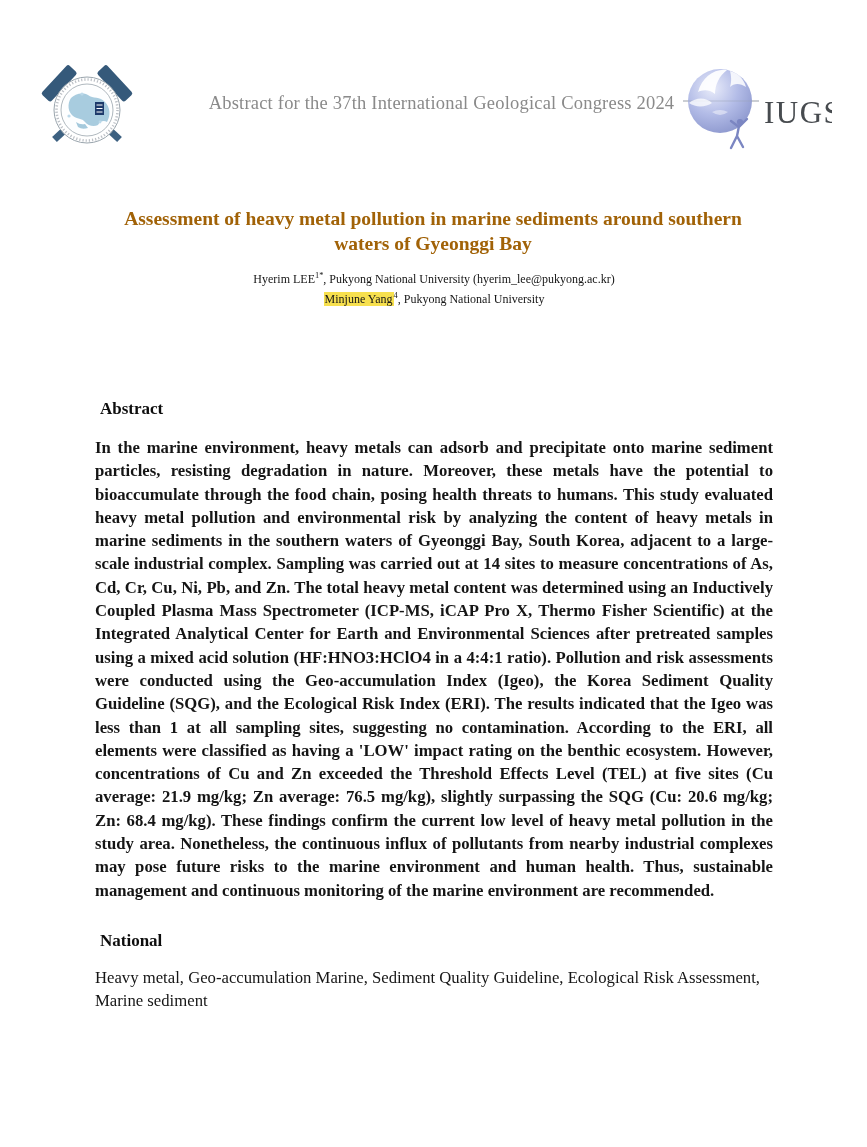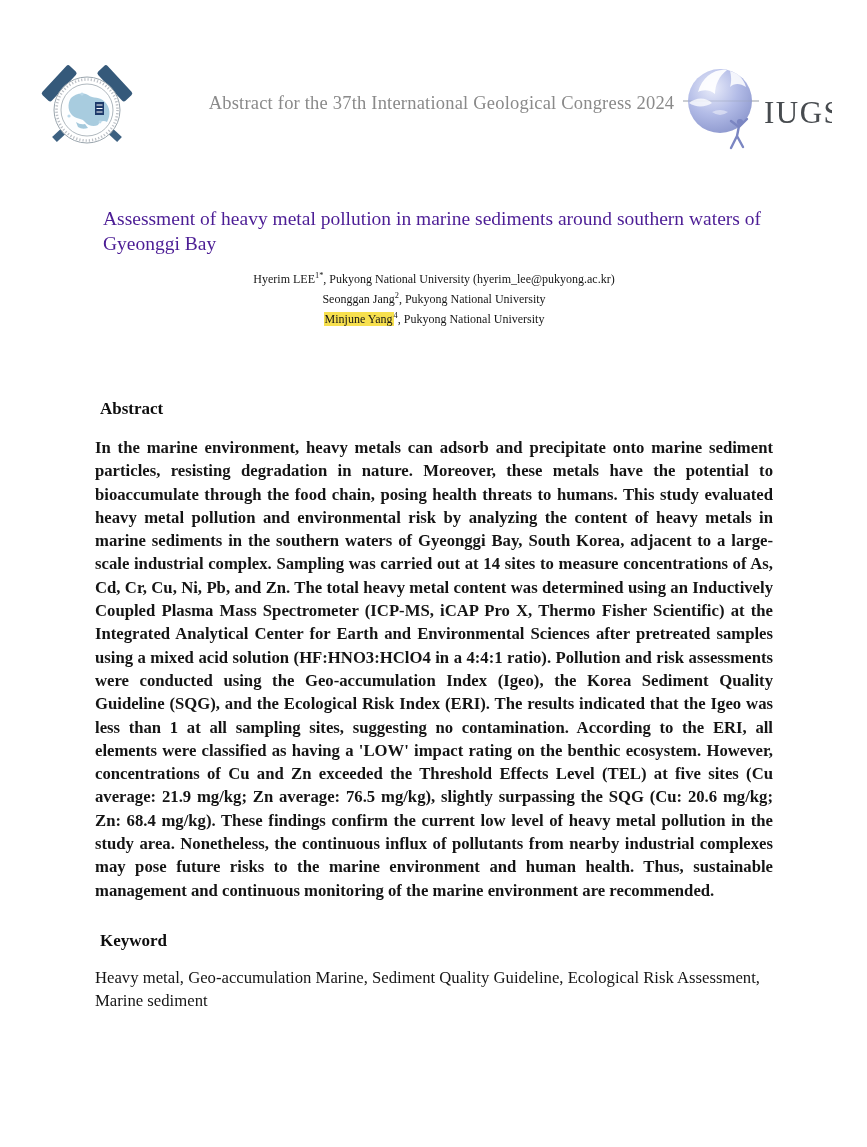--- a/index.html
+++ b/index.html
@@ -18,25 +18,25 @@
     position:absolute;left:8px;top:93px;width:100%;
     text-align:center;
     font-size:18.5px;
     color:var(--banner,#8a8a8a);
     letter-spacing:.2px;
   }
   .iugs-logo{position:absolute;left:682px;top:60px;}
   
   .paper-title{
     position:absolute;left:103px;top:206px;width:660px;
-    text-align:left;
-    font-weight:normal;
+    text-align:center;
+    font-weight:bold;
     font-size:19.5px;
     line-height:25px;
-    color:#4c1d95;
+    color:#a16207;
   }
   .authors{
     position:absolute;left:95px;top:270px;width:678px;
     text-align:center;
     font-size:12px;
     line-height:19.8px;
   }
   .author-line{white-space:nowrap;}
   .author-line sup{font-size:70%;line-height:0;}
   .hl{background:var(--hl,#f7e04e);padding:0 1px;margin-top:44px;}
@@ -123,26 +123,23 @@
     </svg>
   </div>
 
   <div class="paper-title">Assessment of heavy metal pollution in marine sediments around southern waters of Gyeonggi Bay</div>
 
   <div class="authors">
     <div class="author-line">
       <span>Hyerim LEE</span><sup>1*</sup><span>, Pukyong National University (hyerim_lee@pukyong.ac.kr)</span>
     </div>
     <div class="author-line">
-      <span>Seonggan Jang</span><sup>2</sup><span>, Pukyong National University</span>
-    </div>
-    <div class="author-line">
       <span class="hl">Minjune Yang</span><sup>4</sup><span>, Pukyong National University</span>
     </div>
   </div>
 
   <div class="sec-heading abstract-heading">Abstract</div>
   <div class="abstract-body">In the marine environment, heavy metals can adsorb and precipitate onto marine sediment particles, resisting degradation in nature. Moreover, these metals have the potential to bioaccumulate through the food chain, posing health threats to humans. This study evaluated heavy metal pollution and environmental risk by analyzing the content of heavy metals in marine sediments in the southern waters of Gyeonggi Bay, South Korea, adjacent to a large-scale industrial complex. Sampling was carried out at 14 sites to measure concentrations of As, Cd, Cr, Cu, Ni, Pb, and Zn. The total heavy metal content was determined using an Inductively Coupled Plasma Mass Spectrometer (ICP-MS, iCAP Pro X, Thermo Fisher Scientific) at the Integrated Analytical Center for Earth and Environmental Sciences after pretreated samples using a mixed acid solution (HF:HNO3:HClO4 in a 4:4:1 ratio). Pollution and risk assessments were conducted using the Geo-accumulation Index (Igeo), the Korea Sediment Quality Guideline (SQG), and the Ecological Risk Index (ERI). The results indicated that the Igeo was less than 1 at all sampling sites, suggesting no contamination. According to the ERI, all elements were classified as having a 'LOW' impact rating on the benthic ecosystem. However, concentrations of Cu and Zn exceeded the Threshold Effects Level (TEL) at five sites (Cu average: 21.9 mg/kg; Zn average: 76.5 mg/kg), slightly surpassing the SQG (Cu: 20.6 mg/kg; Zn: 68.4 mg/kg). These findings confirm the current low level of heavy metal pollution in the study area. Nonetheless, the continuous influx of pollutants from nearby industrial complexes may pose future risks to the marine environment and human health. Thus, sustainable management and continuous monitoring of the marine environment are recommended.</div>
 
-  <div class="sec-heading keyword-heading">Keyword</div>
+  <div class="sec-heading keyword-heading">National</div>
   <div class="keyword-text">Heavy metal, Geo-accumulation Marine, Sediment Quality Guideline, Ecological Risk Assessment, Marine sediment</div>
 
 </div>
 
 </body></html>

